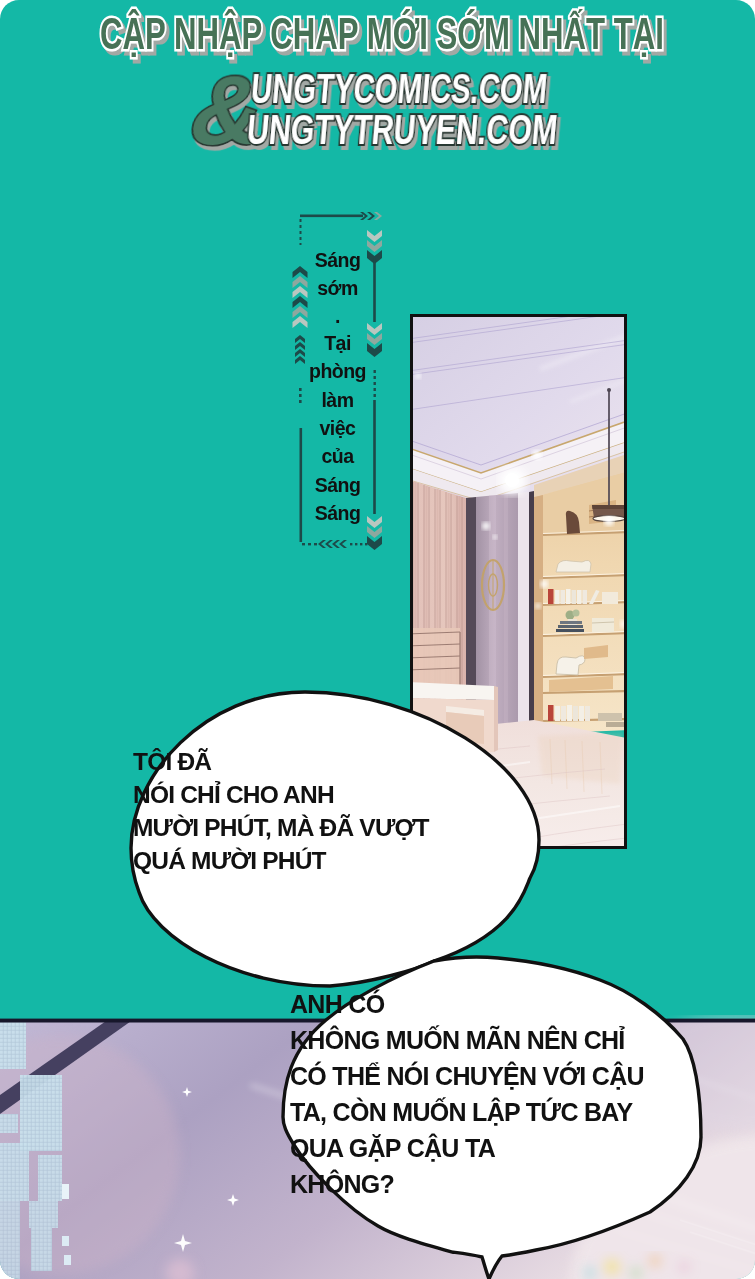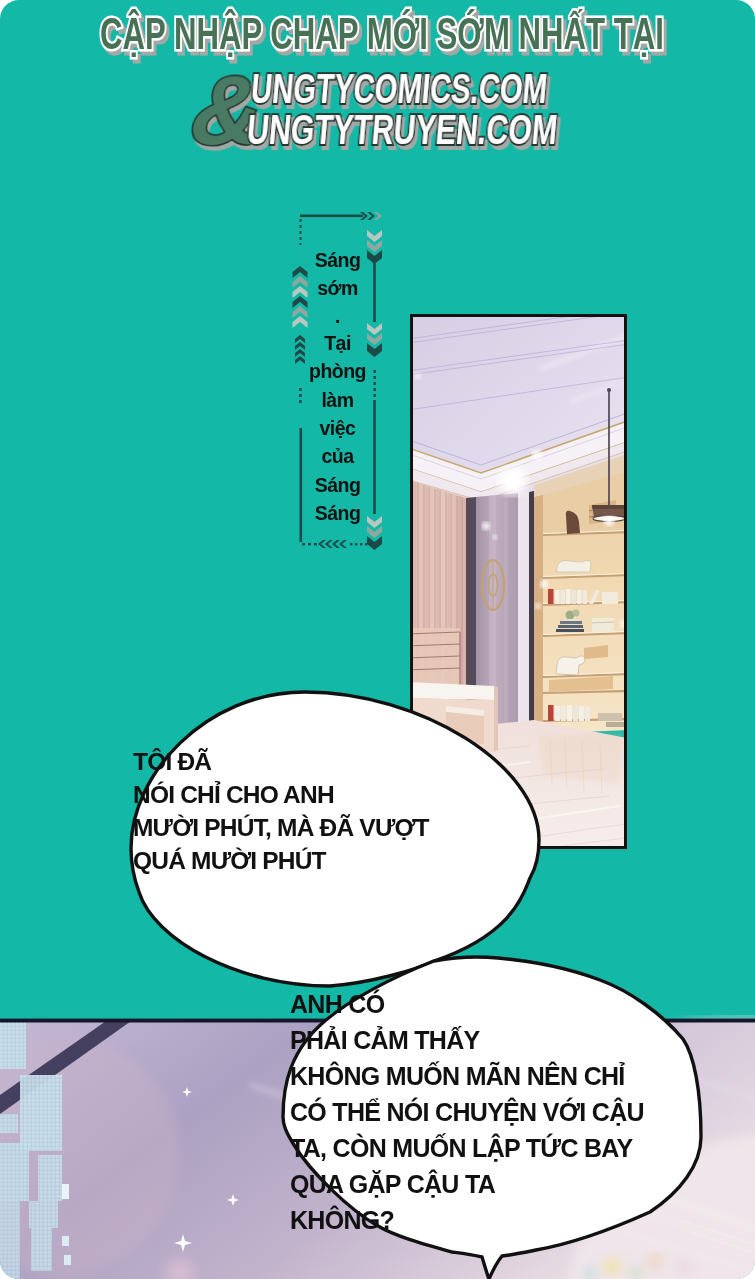--- a/index.html
+++ b/index.html
@@ -492,21 +492,20 @@
            C216 341 214 333 212 327
            C200 324 190 323 182 322
            C150 313 125 306 108 296
            C78 279 40 241 24 215
            C16 202 13 195 13 187 Z" fill="#ffffff" stroke="#111111" stroke-width="3.4"></path>
 </svg>
 
 <div class="abs" style="left:290px;top:986px;width:400px;text-align:left;font-weight:bold;
      font-size:25px;line-height:36px;color:#111;letter-spacing:-0.7px;">
   <div>ANH CÓ</div>
-  <div>PHẢI CẢM THẤY</div>
   <div>KHÔNG MUỐN MÃN NÊN CHỈ</div>
   <div>CÓ THỂ NÓI CHUYỆN VỚI CẬU</div>
   <div>TA, CÒN MUỐN LẬP TỨC BAY</div>
   <div>QUA GẶP CẬU TA</div>
   <div>KHÔNG?</div>
 </div>
 
 </div>
 
 </body></html>

